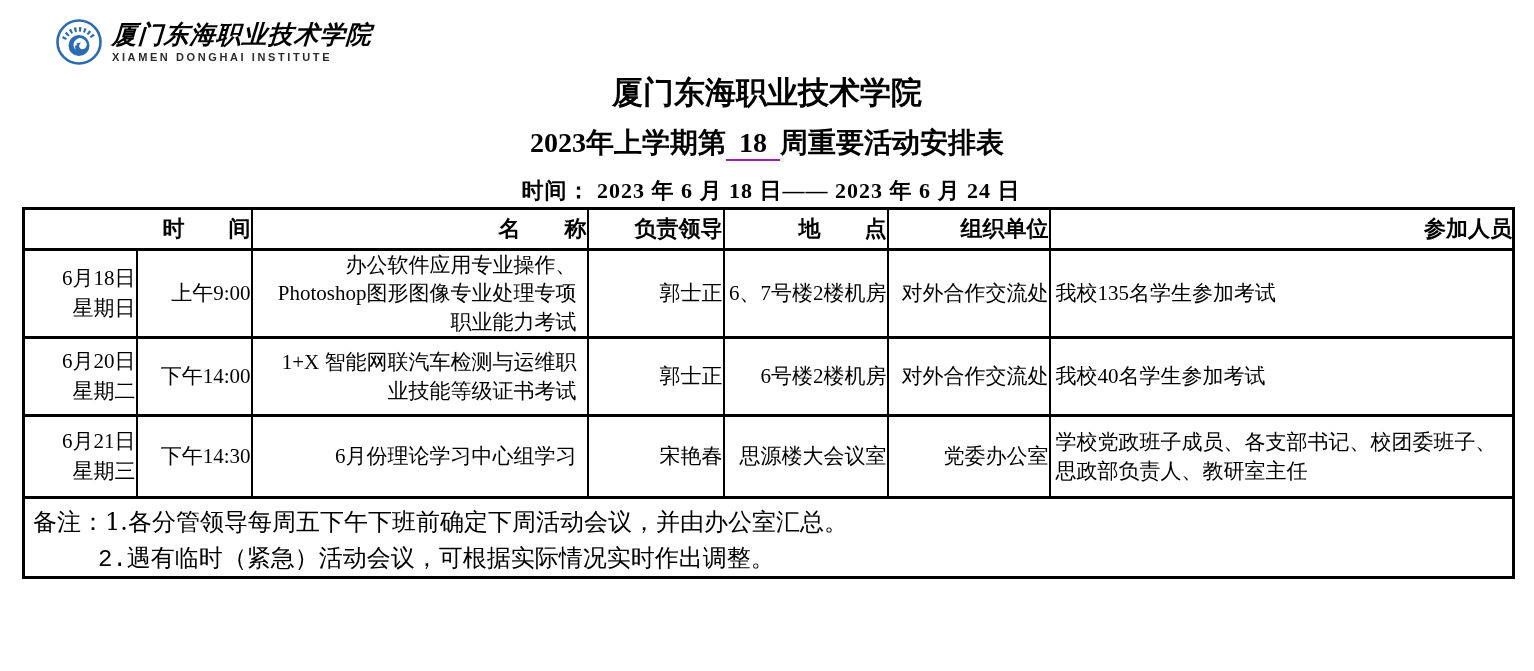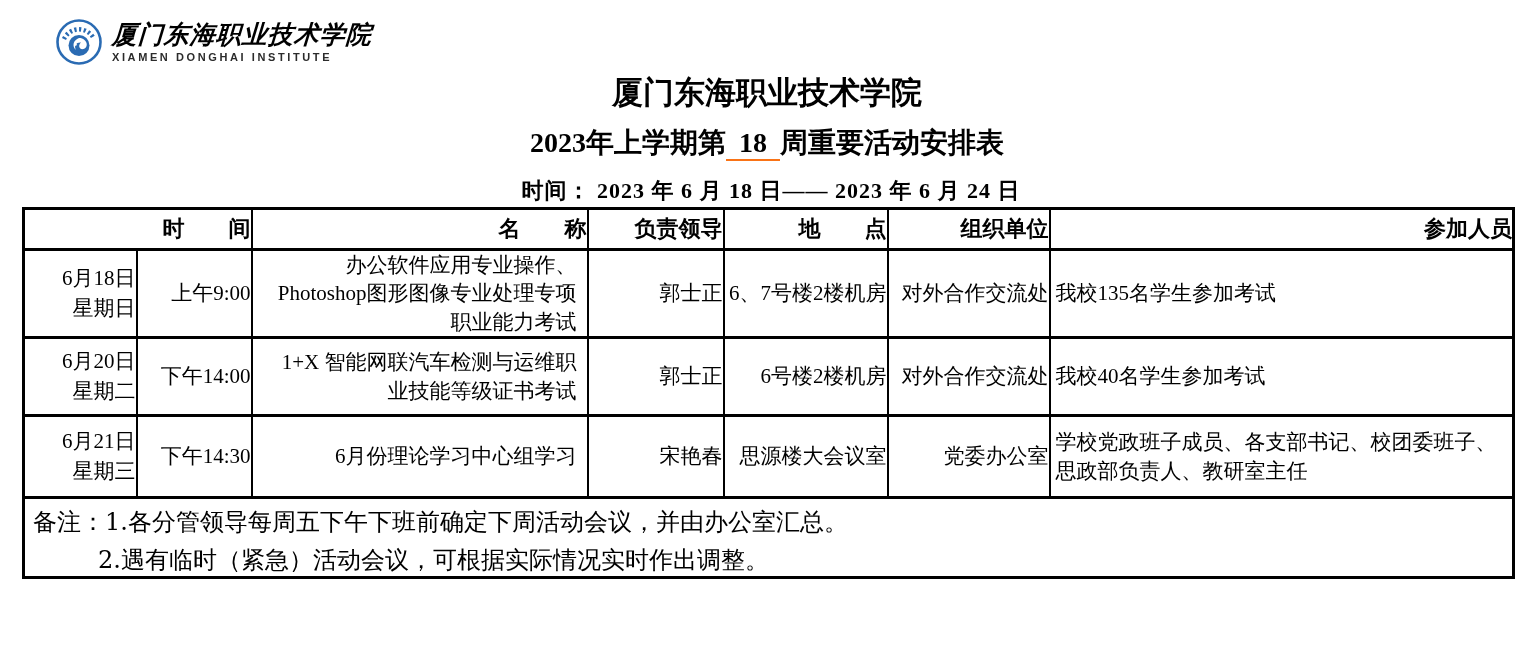--- a/index.html
+++ b/index.html
@@ -17,41 +17,41 @@
   }
   .logo-en{
     font-size:11px;letter-spacing:2.6px;color:#2b2b2b;margin-top:5px;
     font-family:"Liberation Sans","DejaVu Sans",sans-serif;font-weight:bold;
   }
   
   .doc-title{position:absolute;top:72px;left:0;width:100%;text-align:center;
     font-size:31px;font-weight:bold;margin:0;}
   .doc-subtitle{position:absolute;top:124px;left:0;width:100%;text-align:center;
     font-size:28px;font-weight:bold;margin:0;}
-  .week-underline{display:inline-block;padding:0 13px;border-bottom:2px solid #f97316;}
+  .week-underline{display:inline-block;padding:0 13px;border-bottom:2px solid #a21caf;}
   .time-range{position:absolute;top:176px;left:4px;width:100%;text-align:center;
     font-size:22px;font-weight:bold;letter-spacing:1px;}
   
   .table-wrap{position:absolute;top:207px;left:22px;}
   table{border-collapse:collapse;table-layout:fixed;width:1490px;border:3px solid #000;}
   th,td{
     border:2px solid #000;border-top-width:3px;border-bottom-width:3px;
     padding:0;text-align:right;vertical-align:middle;overflow:hidden;
     font-size:21px;line-height:1.35;
   }
   th{font-size:22px;font-weight:bold;height:38px;}
   tr.r1{height:77px;} tr.r2{height:77px;} tr.r3{height:78px;} tr.r4{height:82px;}
   td.name-cell{padding:0 10px;}
   td.participants-cell{text-align:left;padding-left:5px;padding-right:4px;}
   td.notes-cell{
     height:77px;text-align:left;vertical-align:top;
     font-size:24px;font-family:"DejaVu Serif","Liberation Serif",serif;
   }
   .note-line1{margin:9px 0 0 8px;line-height:28px;}
-  .note-line2{margin:10px 8px 0 73px;line-height:28px;}
+  .note-line2{margin:10px 8px 0 73px;line-height:28px;font-family:Liberation Mono, monospace;}
   .date-cell div{line-height:1.4;}
 </style>
 </head>
 <body>
 
 <div class="logo">
   <svg class="logo-emblem" viewBox="0 0 48 48">
     <circle cx="24" cy="24" r="21.5" fill="#ffffff" stroke="#2a6bb3" stroke-width="2.6"></circle>
     <path d="M 9 21 A 16.5 16.5 0 0 1 39 21" fill="none" stroke="#2a6bb3" stroke-width="4.5" stroke-dasharray="2.2 2.5"></path>
     <circle cx="24" cy="27.5" r="10.5" fill="#2a6bb3"></circle>

